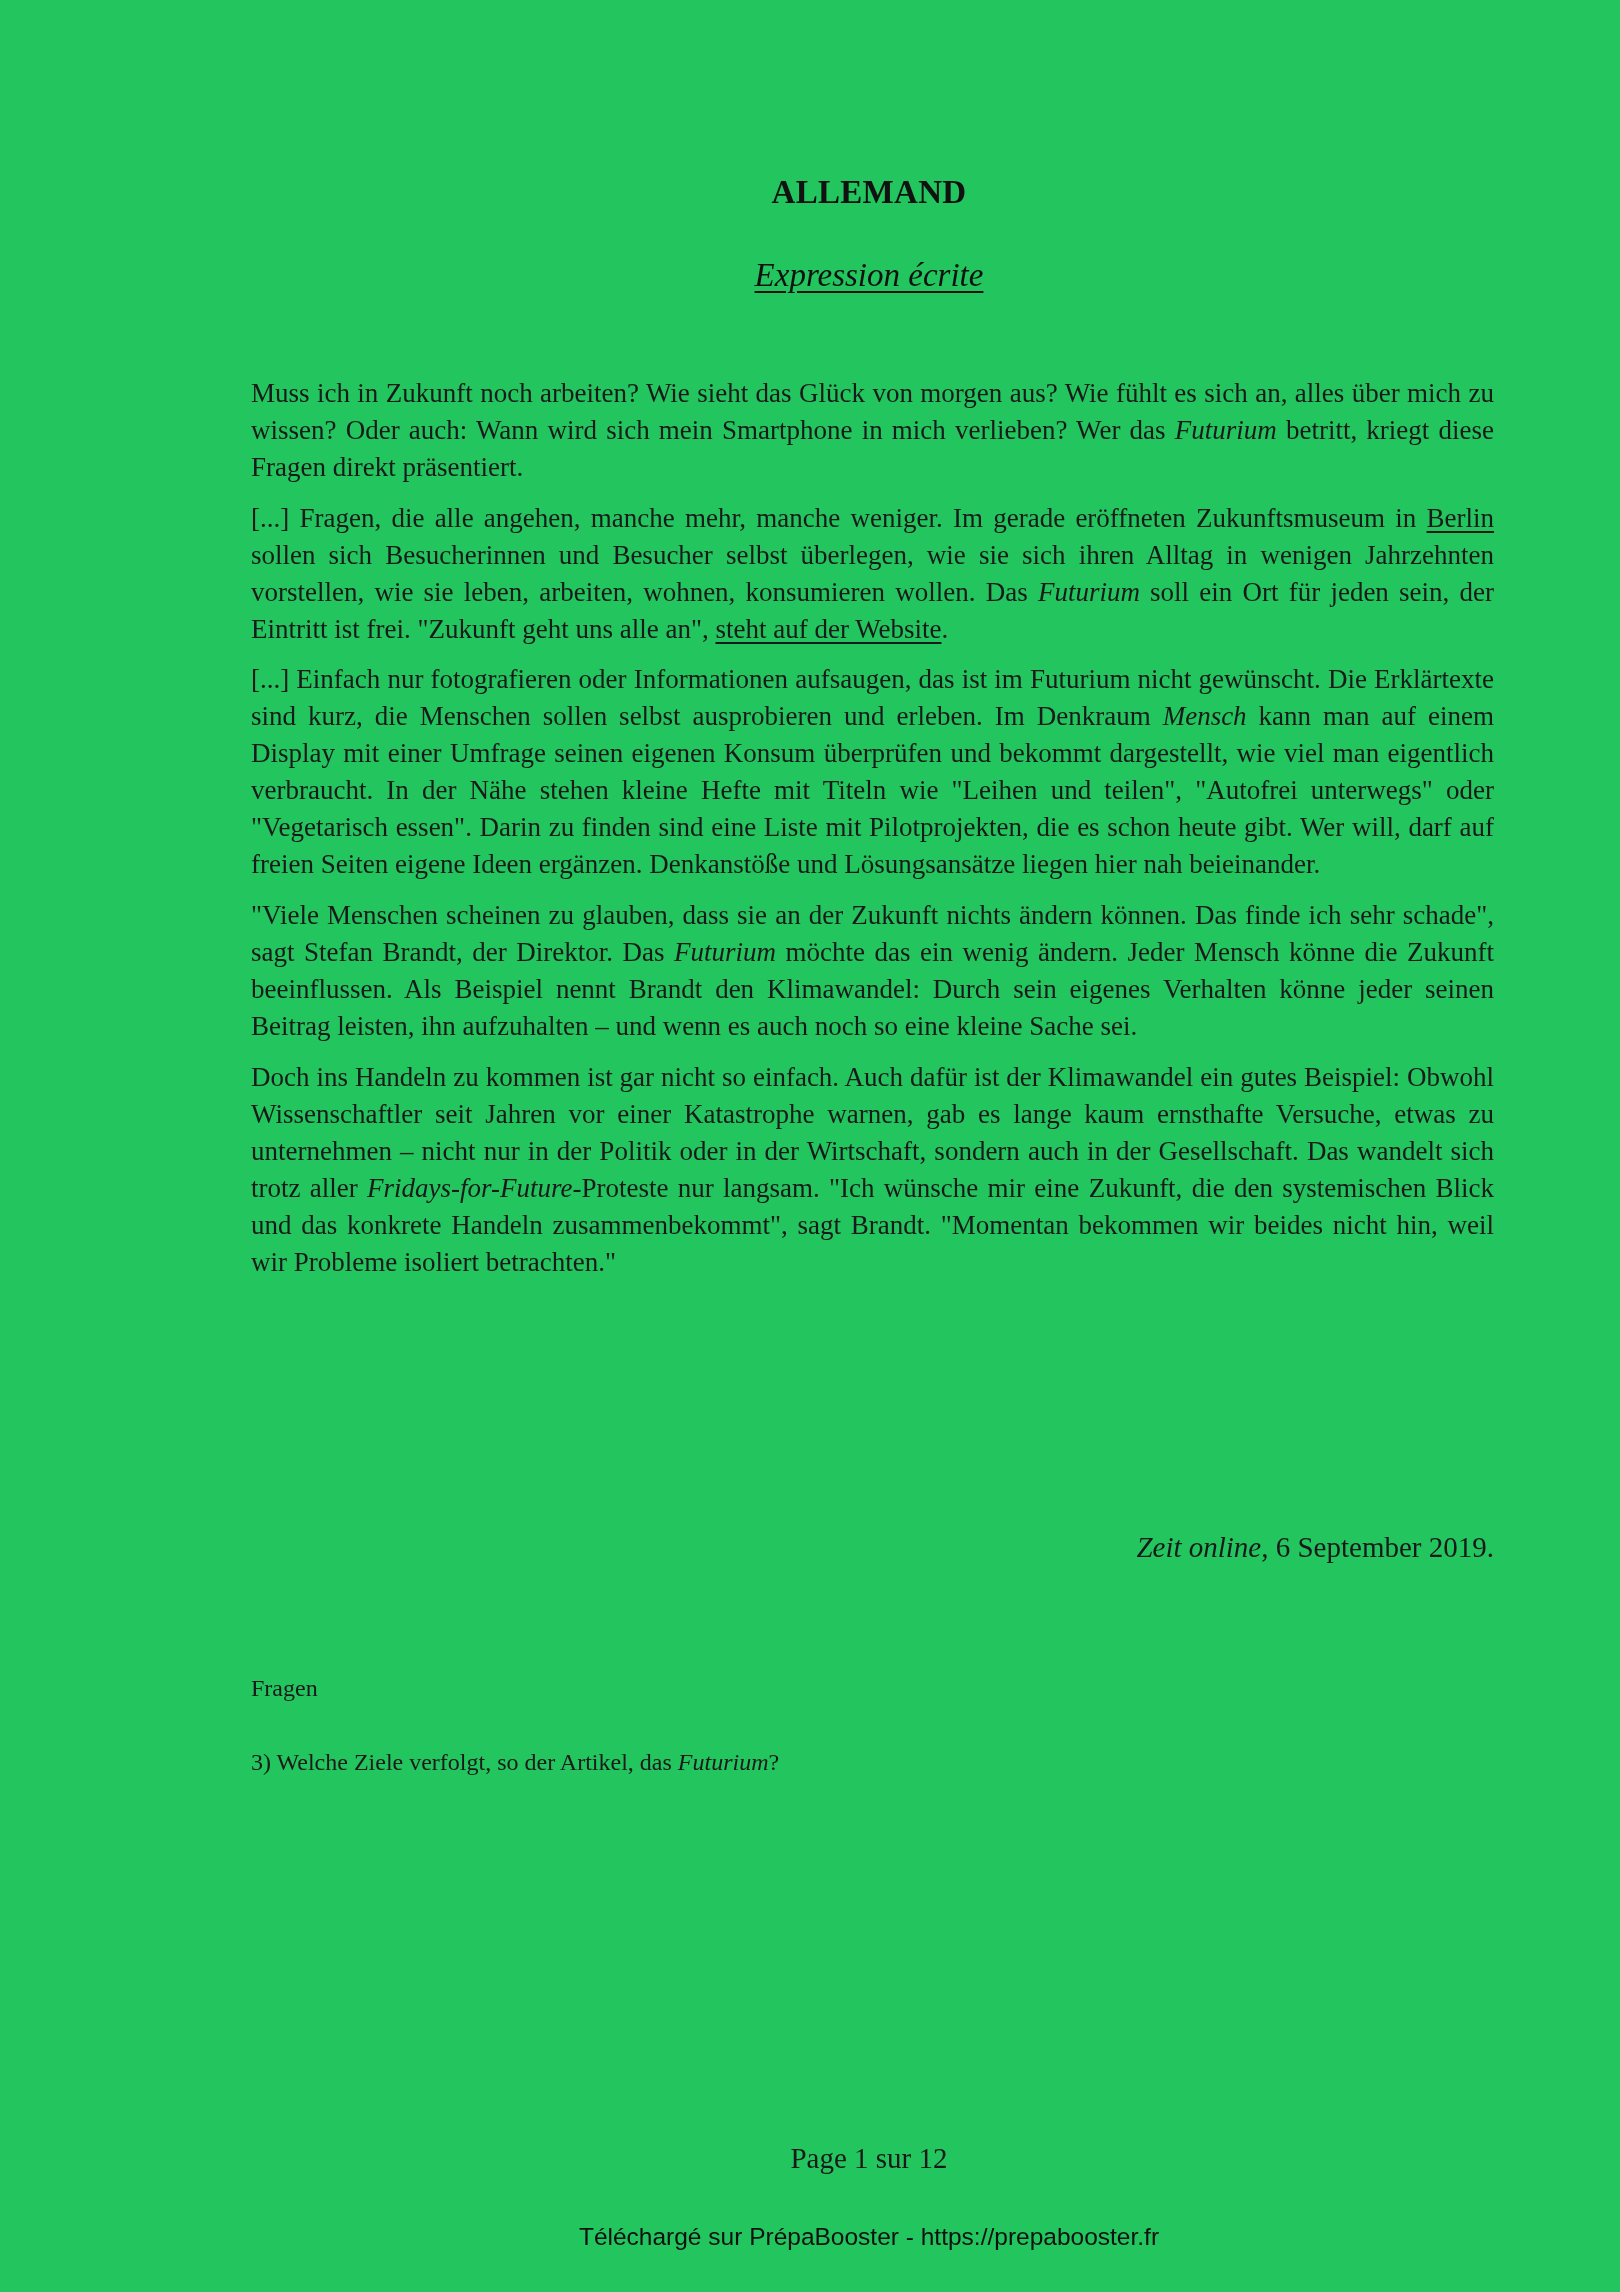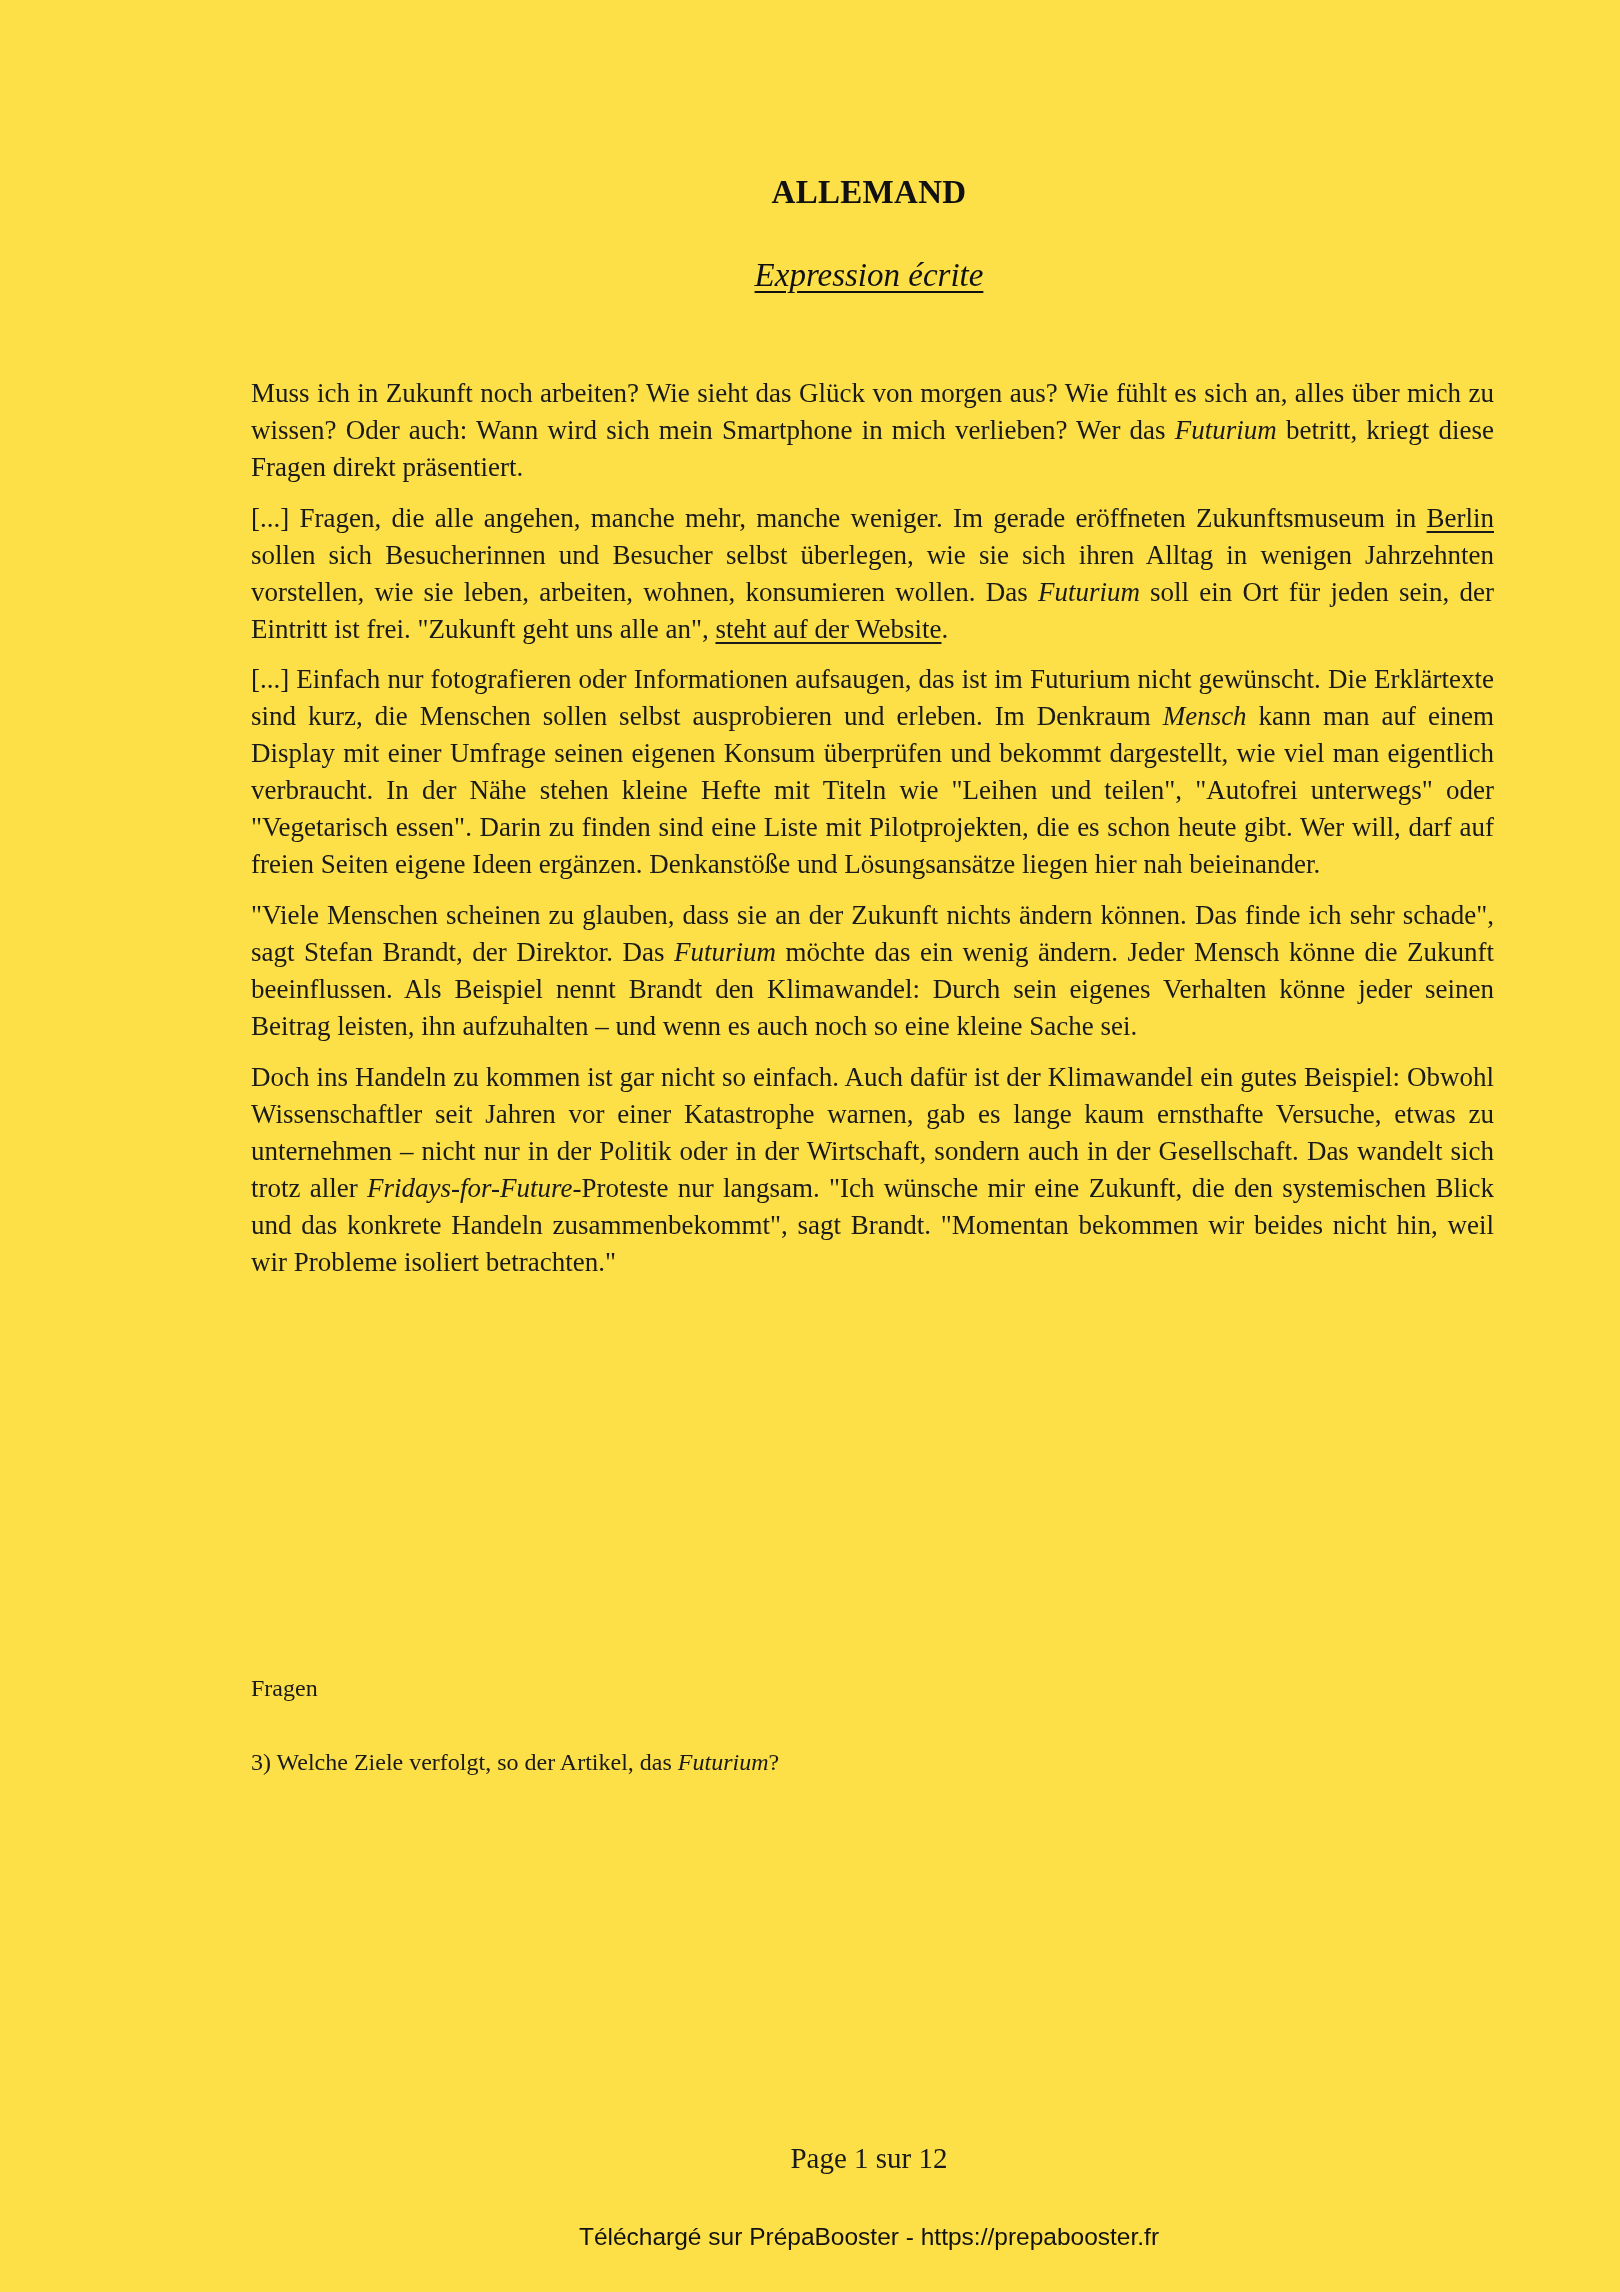--- a/index.html
+++ b/index.html
@@ -1,17 +1,17 @@
 <!DOCTYPE html>
 <html><head>
 <meta charset="utf-8">
 <style>
   html, body { margin: 0; padding: 0; background: #ffffff; }
   body { width: 1620px; height: 2293px; position: relative; overflow: hidden; }
-  .page { position: absolute; left: 0; top: 0; width: 1620px; height: 2293px; background: #fde047; }
+  .page { position: absolute; left: 0; top: 0; width: 1620px; height: 2293px; background: #22c55e; }
   .serif { font-family: "Liberation Serif", "DejaVu Serif", serif; color: #1a1a1a; }
   .title {
     position: absolute; left: 0; width: 1738px; top: 174px; text-align: center;
     font-weight: bold; font-size: 33px; letter-spacing: 0.3px; color: #111;
   }
   .subtitle {
     position: absolute; left: 0; width: 1738px; top: 257px; text-align: center;
     font-style: italic; font-size: 33px; text-decoration: underline; text-underline-offset: 4.9px;
     text-decoration-thickness: 2px; color: #111;
   }
@@ -55,20 +55,21 @@
 
     <p><span>[...] Fragen, die alle angehen, manche mehr, manche weniger. Im gerade eröffneten Zukunftsmuseum in </span><span class="u">Berlin</span><span> sollen sich Besucherinnen und Besucher selbst überlegen, wie sie sich ihren Alltag in wenigen Jahrzehnten vorstellen, wie sie leben, arbeiten, wohnen, konsumieren wollen. Das </span><em>Futurium</em><span> soll ein Ort für jeden sein, der Eintritt ist frei. "Zukunft geht uns alle an", </span><span class="u">steht auf der Website</span><span>.</span></p>
 
     <p><span>[...] Einfach nur fotografieren oder Informationen aufsaugen, das ist im Futurium nicht gewünscht. Die Erklärtexte sind kurz, die Menschen sollen selbst ausprobieren und erleben. Im Denkraum </span><em>Mensch</em><span> kann man auf einem Display mit einer Umfrage seinen eigenen Konsum überprüfen und bekommt dargestellt, wie viel man eigentlich verbraucht. In der Nähe stehen kleine Hefte mit Titeln wie "Leihen und teilen", "Autofrei unterwegs" oder "Vegetarisch essen". Darin zu finden sind eine Liste mit Pilotprojekten, die es schon heute gibt. Wer will, darf auf freien Seiten eigene Ideen ergänzen. Denkanstöße und Lösungsansätze liegen hier nah beieinander.</span></p>
 
     <p><span>"Viele Menschen scheinen zu glauben, dass sie an der Zukunft nichts ändern können. Das finde ich sehr schade", sagt Stefan Brandt, der Direktor. Das </span><em>Futurium</em><span> möchte das ein wenig ändern. Jeder Mensch könne die Zukunft beeinflussen. Als Beispiel nennt Brandt den Klimawandel: Durch sein eigenes Verhalten könne jeder seinen Beitrag leisten, ihn aufzuhalten – und wenn es auch noch so eine kleine Sache sei.</span></p>
 
     <p><span>Doch ins Handeln zu kommen ist gar nicht so einfach. Auch dafür ist der Klimawandel ein gutes Beispiel: Obwohl Wissenschaftler seit Jahren vor einer Katastrophe warnen, gab es lange kaum ernsthafte Versuche, etwas zu unternehmen – nicht nur in der Politik oder in der Wirtschaft, sondern auch in der Gesellschaft. Das wandelt sich trotz aller </span><em>Fridays-for-Future-</em><span>Proteste nur langsam. "Ich wünsche mir eine Zukunft, die den systemischen Blick und das konkrete Handeln zusammenbekommt", sagt Brandt. "Momentan bekommen wir beides nicht hin, weil wir Probleme isoliert betrachten."</span></p>
   </div>
 
+  <div class="source serif"><em>Zeit online</em><span>, 6 September 2019.</span></div>
 
   <div class="questions serif">
     <div class="q-heading">Fragen</div>
 
     <div class="q-block">
       <span class="q-line"><span>3) Welche Ziele verfolgt, so der Artikel, das </span><em>Futurium</em><span>?</span></span>
     </div>
 
   </div>
 

